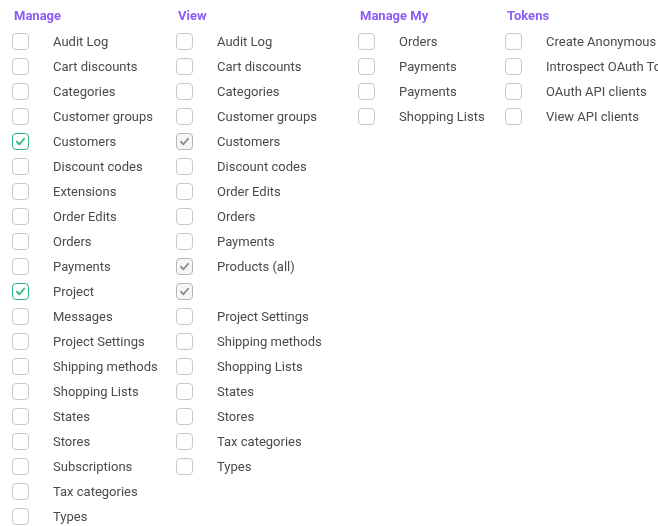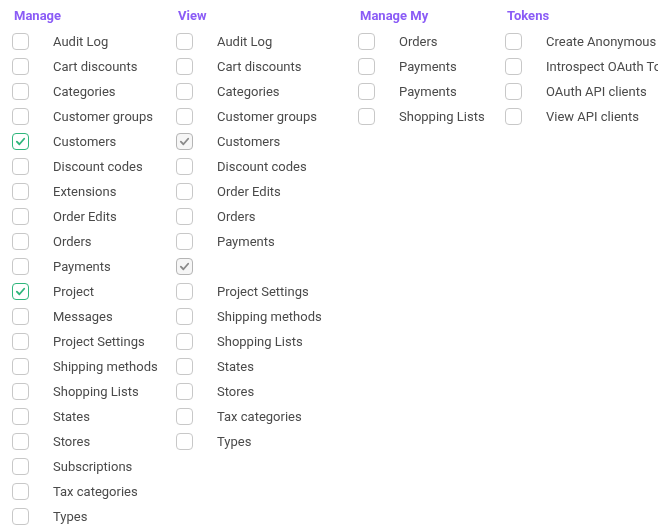--- a/index.html
+++ b/index.html
@@ -205,20 +205,28 @@
       <div class="item">
         <span class="chk"></span>
         <span class="label">Payments</span>
       </div>
       <div class="item">
         <span class="chk checked gray">
           <svg viewBox="0 0 12 12">
             <path d="M2 6.2 L4.8 9 L10 3" fill="none" stroke-width="2" stroke-linecap="round" stroke-linejoin="round"></path>
           </svg>
         </span>
+        <span class="label">Products (all)</span>
+      </div>
+      <div class="item">
+        <span class="chk checked gray">
+          <svg viewBox="0 0 12 12">
+            <path d="M2 6.2 L4.8 9 L10 3" fill="none" stroke-width="2" stroke-linecap="round" stroke-linejoin="round"></path>
+          </svg>
+        </span>
       </div>
       <div class="item">
         <span class="chk"></span>
         <span class="label">Project Settings</span>
       </div>
       <div class="item">
         <span class="chk"></span>
         <span class="label">Shipping methods</span>
       </div>
       <div class="item">

